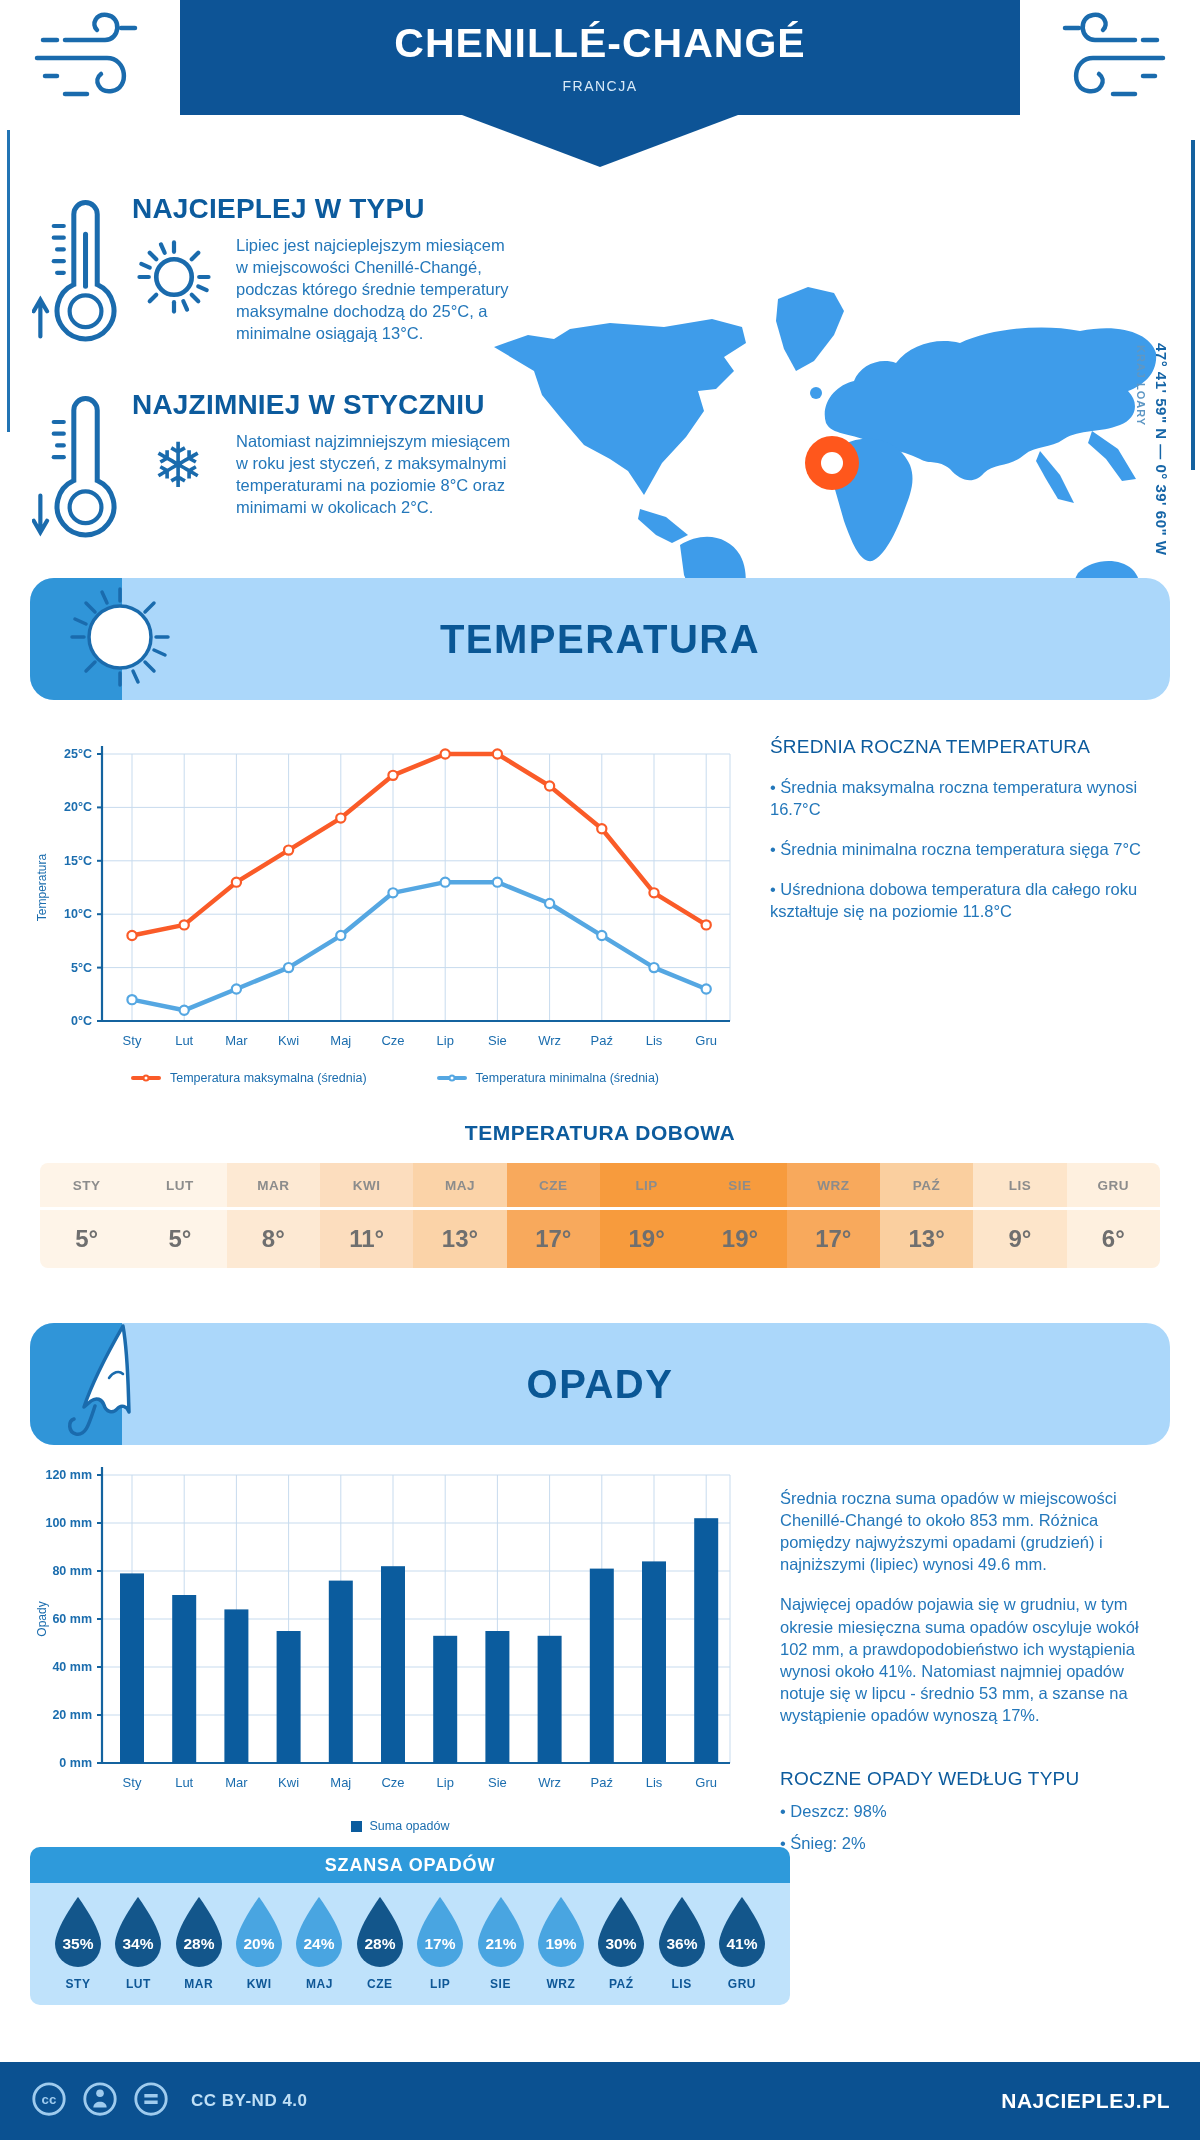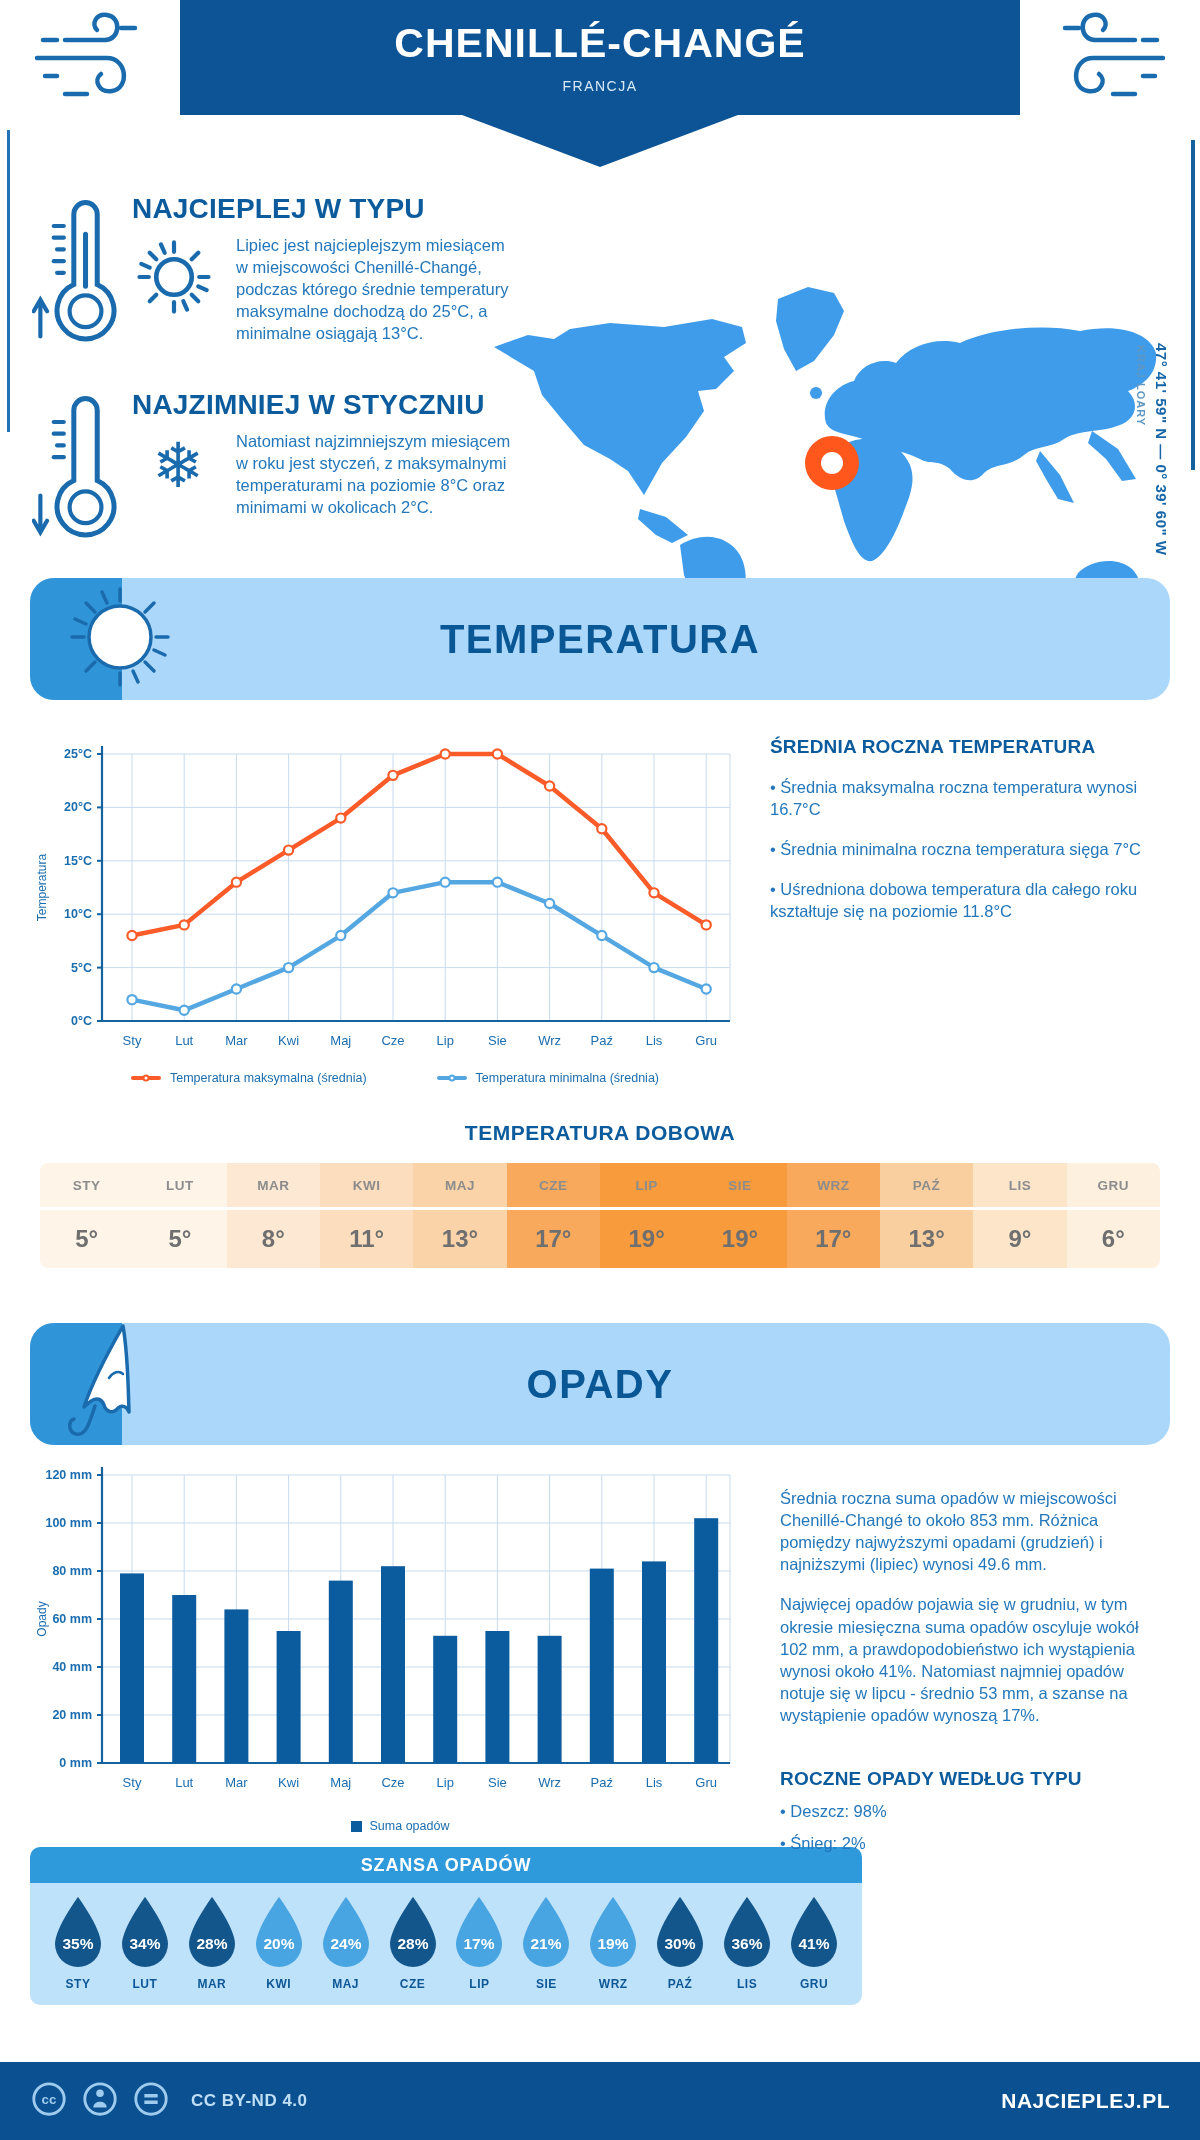--- a/index.html
+++ b/index.html
@@ -37,41 +37,41 @@
   
   .section-banner{position:relative;margin:0 30px;height:122px;background:#ABD7FA;border-radius:24px;display:flex;align-items:center;justify-content:center;}
   .section-banner .corner-wedge{position:absolute;left:0;top:0;bottom:0;width:92px;background:#3095D8;border-radius:24px 0 0 24px;}
   .section-banner .banner-icon{position:absolute;left:30px;top:50%;transform:translateY(-50%);}
   .section-banner h1{margin:0;font-size:40px;font-weight:bold;color:#0A5795;letter-spacing:1.5px;}
 
   
   .chart-row{display:flex;margin:16px 30px 0 30px;}
   .chart-col{width:730px;}
   .side-col{width:395px;margin-left:10px;padding-top:20px;}
-  .side-col h3{margin:0 0 4px 0;font-size:19px;font-weight:bold;color:#0C5B9D;letter-spacing:0.2px;}
+  .side-col h3{margin:0 0 4px 0;font-size:19px;font-weight:normal;color:#0C5B9D;letter-spacing:0.2px;}
   .side-col p{margin:18px 0 0 0;font-size:16.5px;line-height:1.34;color:#2377BA;}
   svg text{font-family:"Liberation Sans","DejaVu Sans",sans-serif;}
 
   .legend{display:flex;justify-content:center;gap:70px;margin-top:6px;}
   .legend-item{display:flex;align-items:center;font-size:12.5px;color:#1B6DAE;}
   .legend-line{position:relative;display:inline-block;width:30px;height:4px;border-radius:2px;margin-right:9px;}
   .legend-line i{position:absolute;left:50%;top:50%;transform:translate(-50%,-50%);width:7px;height:7px;border-radius:50%;background:#fff;border:2px solid currentColor;box-sizing:border-box;display:block;}
   .legend-sq{display:inline-block;width:11px;height:11px;margin-right:8px;}
 
   
   .dobowa-title{margin:36px 0 0 0;text-align:center;font-size:21px;font-weight:bold;color:#0C5B9D;letter-spacing:0.5px;}
   .temp-table{display:flex;margin:18px 40px 0 40px;border-radius:8px;overflow:hidden;}
   .tt-col{flex:1;display:flex;flex-direction:column;}
   .tt-head{height:44px;margin-bottom:3px;display:flex;align-items:center;justify-content:center;font-size:13.5px;font-weight:bold;color:#8C8C8C;letter-spacing:0.5px;}
   .tt-val{height:58px;display:flex;align-items:center;justify-content:center;font-size:24px;font-weight:bold;color:#6F6F6F;}
 
   .opady-banner{margin-top:55px;}
 
   
-  .chance{margin-top:14px;width:832px;}
+  .chance{margin-top:14px;width:760px;}
   .chance-head{height:36px;background:#2E9ADB;border-radius:10px 10px 0 0;display:flex;align-items:center;justify-content:center;color:#fff;font-weight:bold;font-size:18px;letter-spacing:0.8px;}
   .chance-body{background:#BFE2FB;border-radius:0 0 10px 10px;padding:12px 20px 14px 20px;display:flex;justify-content:space-between;}
   .dropwrap{width:56px;text-align:center;}
   .dropwrap .mon{margin-top:4px;font-size:12px;font-weight:bold;color:#0E5796;letter-spacing:0.5px;}
 
   
   .footer{position:absolute;left:0;right:0;bottom:0;height:78px;background:#0B5191;display:flex;align-items:center;justify-content:space-between;padding:0 30px;box-sizing:border-box;}
   .flicense{display:flex;align-items:center;gap:13px;}
   .flicense .lic-text{color:#BFDFF6;font-size:17px;font-weight:bold;letter-spacing:0.5px;margin-left:8px;}
   .fsite{color:#fff;font-size:21px;font-weight:bold;letter-spacing:0.5px;}

